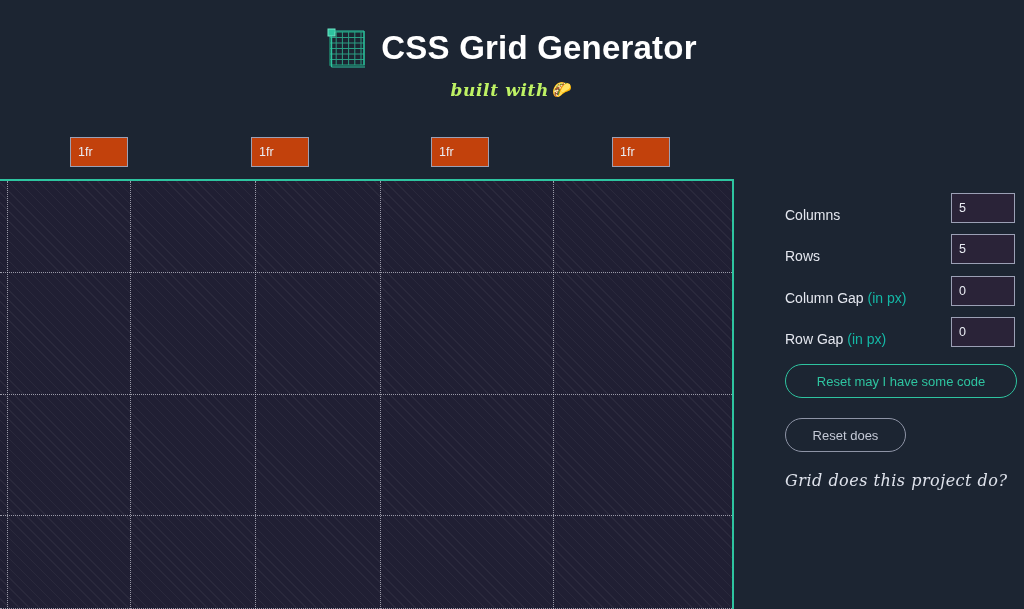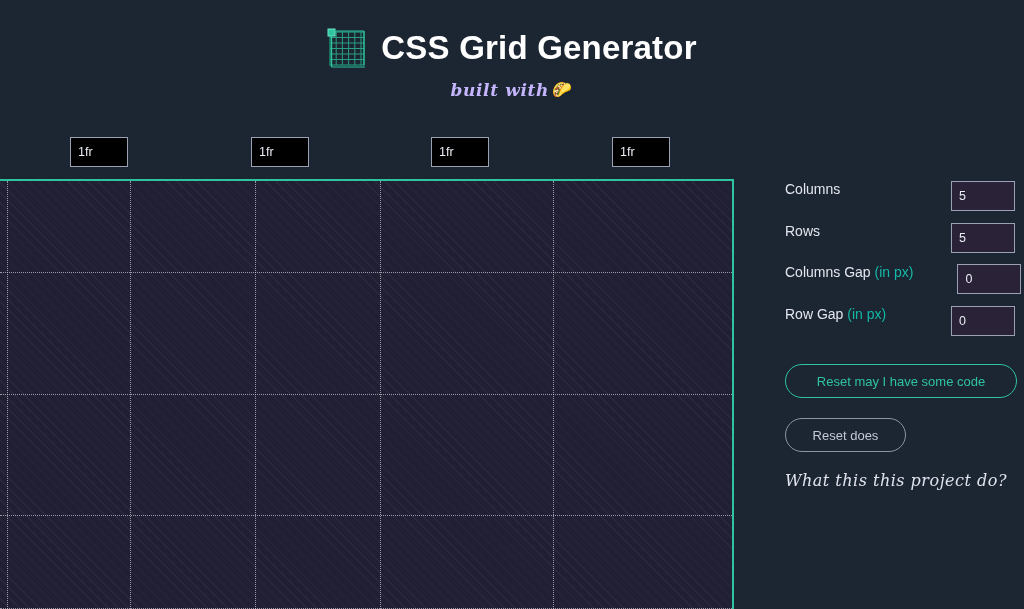--- a/index.html
+++ b/index.html
@@ -45,21 +45,21 @@
     font-weight: bold;
     color: #ffffff;
     letter-spacing: 0.2px;
     line-height: 40px;
     white-space: nowrap;
   }
 
   #subtitle {
     margin-top: 4px;
     font-size: 17px;
-    color: #c4b5fd;
+    color: #bef264;
     font-family: "DejaVu Serif", serif;
     font-style: italic;
     font-weight: bold;
     letter-spacing: 0.6px;
     display: flex;
     align-items: center;
     justify-content: center;
     gap: 4px;
     line-height: 24px;
   }
@@ -72,21 +72,21 @@
     top: 137px;
     width: 734px;
     height: 30px;
   }
 
   .fr-input {
     position: absolute;
     top: 0;
     width: 58px;
     height: 30px;
-    background: #000000;
+    background: #c2410c;
     border: 1px solid #9ba0b5;
     color: #e9ecf3;
     font-family: "Liberation Sans", sans-serif;
     font-size: 12.5px;
     padding: 0 7px;
     outline: none;
     border-radius: 0;
   }
   .fr-input::placeholder { color: #9a9fb2; }
 
@@ -129,21 +129,21 @@
   #control-panel {
     position: absolute;
     left: 785px;
     top: 181px;
     width: 230px;
   }
 
   .control-row {
     height: 41.5px;
     display: flex;
-    align-items: flex-start;
+    align-items: flex-end;
     justify-content: space-between;
     gap: 44px;
   }
 
   .control-label {
     font-size: 14px;
     color: #e4e7ef;
     white-space: nowrap;
   }
   .control-label .unit { color: #14b8a6; }
@@ -265,24 +265,24 @@
 <div id="control-panel">
     <div class="control-row">
       <label class="control-label"><span>Columns</span></label>
       <input class="control-input" value="5" style="">
     </div>
     <div class="control-row">
       <label class="control-label"><span>Rows</span></label>
       <input class="control-input" value="5" style="">
     </div>
     <div class="control-row">
-      <label class="control-label"><span>Columns Gap</span> <span class="unit">(in px)</span></label>
+      <label class="control-label"><span>Column Gap</span> <span class="unit">(in px)</span></label>
       <input class="control-input" value="0" style="">
     </div>
     <div class="control-row">
       <label class="control-label"><span>Row Gap</span> <span class="unit">(in px)</span></label>
       <input class="control-input" value="0" style="">
     </div>
   </div>
 
 <button id="btn-code">Reset may I have some code</button>
 <button id="btn-reset">Reset does</button>
-<a id="project-link">What this this project do?</a>
+<a id="project-link">Grid does this project do?</a>
 
 </body></html>

